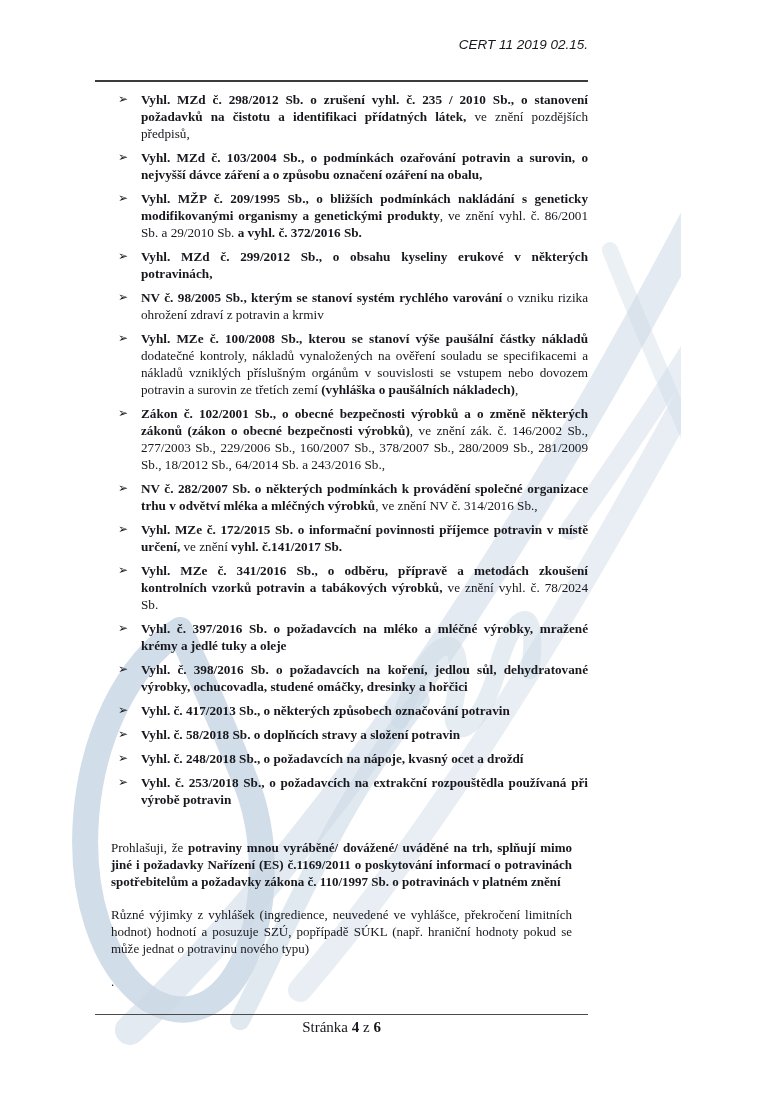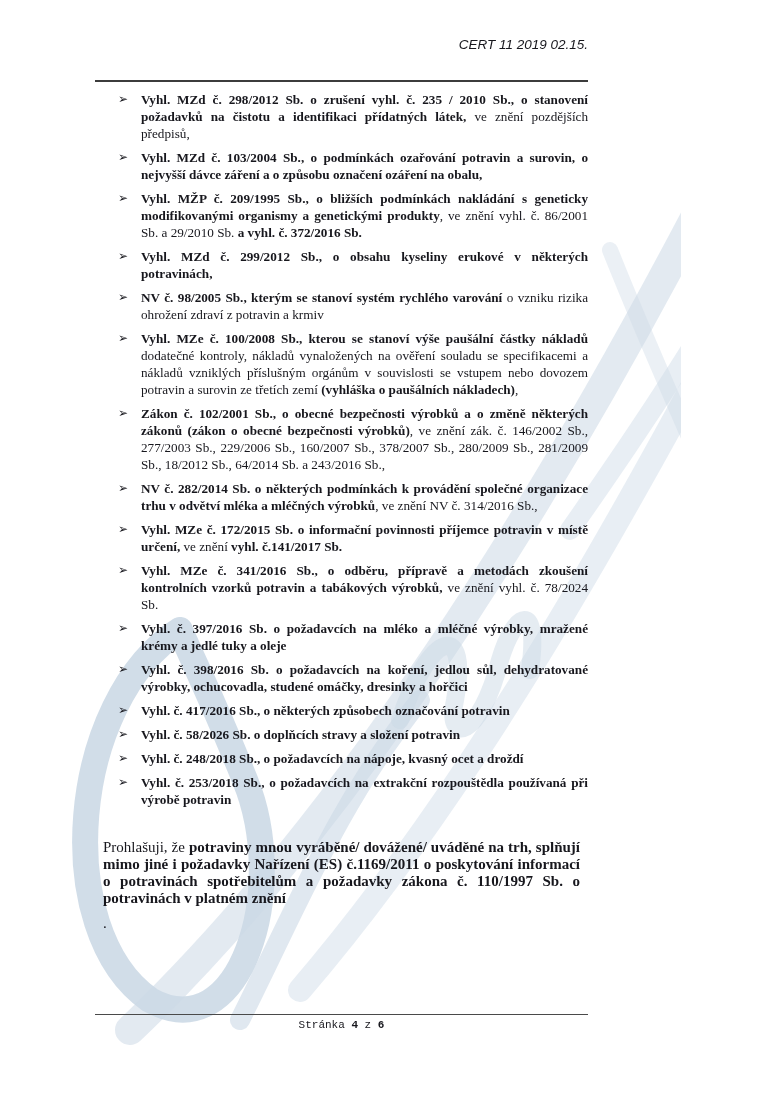--- a/index.html
+++ b/index.html
@@ -53,38 +53,38 @@
     flex: 0 0 46px;
     box-sizing: border-box;
     padding-left: 23px;
     font-size: 12px;
     line-height: 17px;
   }
   .item-text { flex: 1; }
   b { font-weight: 700; }
   .declarations { margin-top: 31px; }
   .decl {
-    margin: 8px;
-    font-size: 15px;
+    margin: 16px;
+    font-size: 13px;
     line-height: 17px;
     text-align: justify;
   }
   .gap-large { margin-top: 0; }
   .gap-medium { margin-top: 15px; }
   .gap-none { margin-top: 0; }
   .footer {
     position: absolute;
     left: 95px; right: 93px; top: 1014px;
     z-index: 1;
   }
   .footer-rule { border-top: 1.5px solid #4a4a4a; }
   .page-number {
     text-align: center;
-    font-family: Liberation Mono, monospace;
-    font-size: 11px;
+    font-family: Liberation Serif, serif;
+    font-size: 15px;
     padding-top: 4px;
   }
 </style>
 </head>
 <body>
 
 <div class="page">
 
   <svg class="watermark" viewBox="0 0 777 1100" aria-hidden="true">
     <g fill="none" stroke="var(--watermark)" stroke-linecap="round">
@@ -130,58 +130,59 @@
         <li class="reg-item">
           <span class="bullet">➢</span>
           <span class="item-text"><b>Vyhl. MZe č. 100/2008 Sb., kterou se stanoví výše paušální částky nákladů</b><span> dodatečné kontroly, nákladů vynaložených na ověření souladu se specifikacemi a nákladů vzniklých příslušným orgánům v souvislosti se vstupem nebo dovozem potravin a surovin ze třetích zemí </span><b>(vyhláška o paušálních nákladech)</b><span>,</span></span>
         </li>
         <li class="reg-item">
           <span class="bullet">➢</span>
           <span class="item-text"><b>Zákon č. 102/2001 Sb., o obecné bezpečnosti výrobků a o změně některých zákonů (zákon o obecné bezpečnosti výrobků)</b><span>, ve znění zák. č. 146/2002 Sb., 277/2003 Sb., 229/2006 Sb., 160/2007 Sb., 378/2007 Sb., 280/2009 Sb., 281/2009 Sb., 18/2012 Sb., 64/2014 Sb. a 243/2016 Sb.,</span></span>
         </li>
         <li class="reg-item">
           <span class="bullet">➢</span>
-          <span class="item-text"><b>NV č. 282/2014 Sb. o některých podmínkách k provádění společné organizace trhu v odvětví mléka a mléčných výrobků</b><span>, ve znění NV č. 314/2016 Sb.,</span></span>
+          <span class="item-text"><b>NV č. 282/2007 Sb. o některých podmínkách k provádění společné organizace trhu v odvětví mléka a mléčných výrobků</b><span>, ve znění NV č. 314/2016 Sb.,</span></span>
         </li>
         <li class="reg-item">
           <span class="bullet">➢</span>
           <span class="item-text"><b>Vyhl. MZe č. 172/2015 Sb. o informační povinnosti příjemce potravin v místě určení,</b><span> ve znění </span><b>vyhl. č.141/2017 Sb.</b></span>
         </li>
         <li class="reg-item">
           <span class="bullet">➢</span>
           <span class="item-text"><b>Vyhl. MZe č. 341/2016 Sb., o odběru, přípravě a metodách zkoušení kontrolních vzorků potravin a tabákových výrobků,</b><span> ve znění vyhl. č. 78/2024 Sb.</span></span>
         </li>
         <li class="reg-item">
           <span class="bullet">➢</span>
           <span class="item-text"><b>Vyhl. č. 397/2016 Sb. o požadavcích na mléko a mléčné výrobky, mražené krémy a jedlé tuky a oleje</b></span>
         </li>
         <li class="reg-item">
           <span class="bullet">➢</span>
           <span class="item-text"><b>Vyhl. č. 398/2016 Sb. o požadavcích na koření, jedlou sůl, dehydratované výrobky, ochucovadla, studené omáčky, dresinky a hořčici</b></span>
         </li>
         <li class="reg-item">
           <span class="bullet">➢</span>
-          <span class="item-text"><b>Vyhl. č. 417/2016 Sb., o některých způsobech označování potravin</b></span>
+          <span class="item-text"><b>Vyhl. č. 417/2013 Sb., o některých způsobech označování potravin</b></span>
         </li>
         <li class="reg-item">
           <span class="bullet">➢</span>
-          <span class="item-text"><b>Vyhl. č. 58/2026 Sb. o doplňcích stravy a složení potravin</b></span>
+          <span class="item-text"><b>Vyhl. č. 58/2018 Sb. o doplňcích stravy a složení potravin</b></span>
         </li>
         <li class="reg-item">
           <span class="bullet">➢</span>
           <span class="item-text"><b>Vyhl. č. 248/2018 Sb., o požadavcích na nápoje, kvasný ocet a droždí</b></span>
         </li>
         <li class="reg-item">
           <span class="bullet">➢</span>
           <span class="item-text"><b>Vyhl. č.  253/2018 Sb., o požadavcích na extrakční rozpouštědla používaná při výrobě potravin</b></span>
         </li>
       </ul>
 
     <div class="declarations">
         <p class="decl gap-large"><span>Prohlašuji, že </span><b>potraviny mnou vyráběné/ dovážené/ uváděné na trh, splňují mimo jiné i požadavky Nařízení (ES) č.1169/2011 o poskytování informací o potravinách spotřebitelům a požadavky zákona č. 110/1997 Sb. o potravinách v platném znění</b></p>
+        <p class="decl gap-medium"><span>Různé výjimky z vyhlášek (ingredience, neuvedené ve vyhlášce, překročení limitních hodnot) hodnotí a posuzuje SZÚ, popřípadě SÚKL (např. hraniční hodnoty pokud se může jednat o potravinu nového typu)</span></p>
         <p class="decl gap-none"><span>.</span></p>
       </div>
 
   </div>
 
   <div class="footer">
     <div class="rule footer-rule"></div>
     <div class="page-number"><span>Stránka </span><b>4</b><span> z </span><b>6</b></div>
   </div>
 

